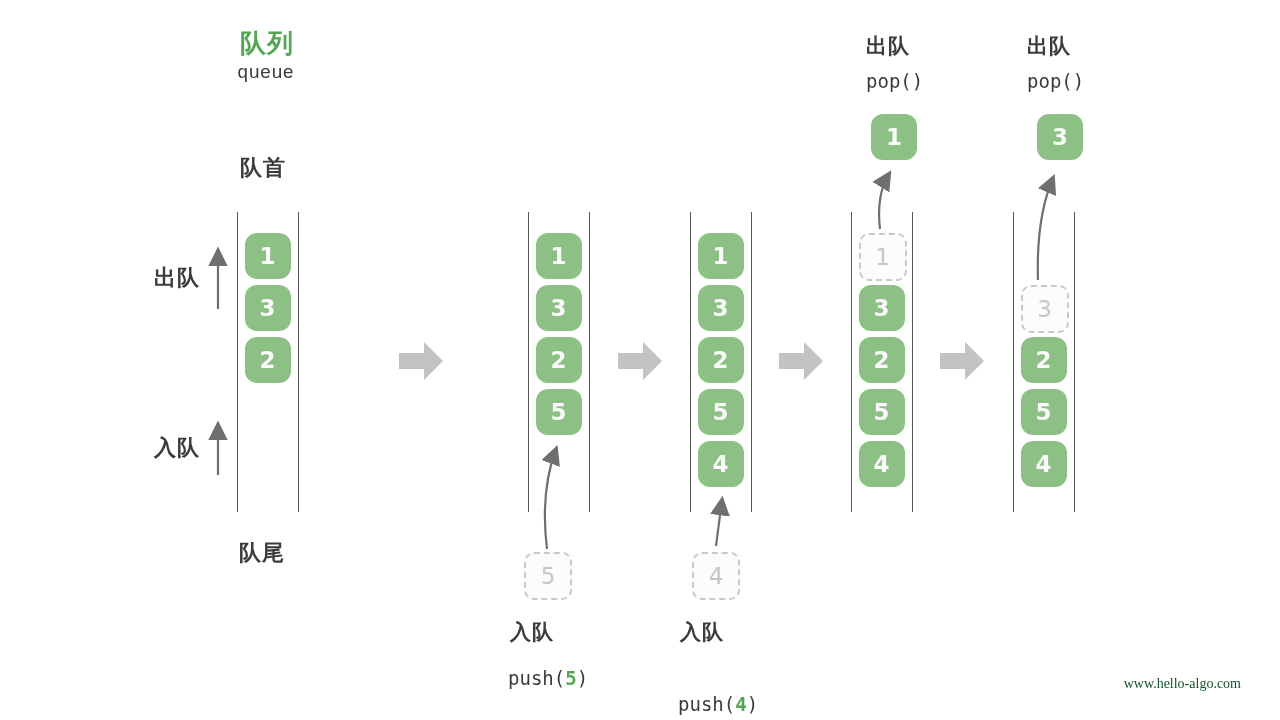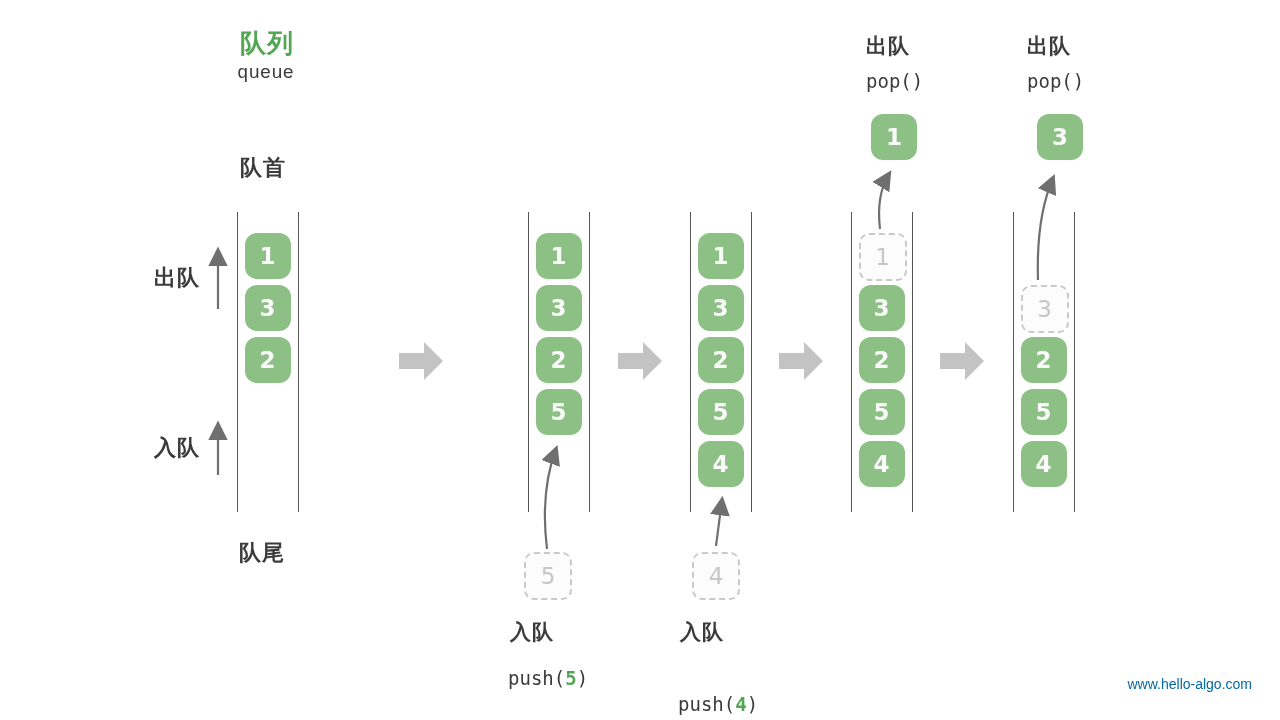--- a/index.html
+++ b/index.html
@@ -30,23 +30,23 @@
     color:#c6c6c6;font-weight:500;width:44px;height:44px;
   }
   .stage{
     position:absolute;width:44px;height:44px;border-radius:10px;background:#fcfcfc;
     border:2px dashed #c9c9c9;display:flex;align-items:center;justify-content:center;
     font-family:"DejaVu Sans","Liberation Sans",sans-serif;
     font-size:23px;font-weight:500;color:#c6c6c6;
   }
   .block-arrow{position:absolute;width:44px;height:38px;}
   .watermark{
-    position:absolute;right:28px;top:676px;
-    font-family:Liberation Sans, sans-serif;
-    font-size:14px;color:#0369a1;
+    position:absolute;right:39px;top:676px;
+    font-family:Liberation Serif, serif;
+    font-size:14px;color:#14532d;
   }
   svg.overlay{position:absolute;left:0;top:0;pointer-events:none;}
 </style>
 </head>
 <body>
 
 <div id="canvas">
 
   <div class="abs title-zh" style="left:240px;top:26px;">队列</div>
   <div class="abs title-en" style="left:237px;top:62px;font-family:Liberation Mono, monospace;">queue</div>

